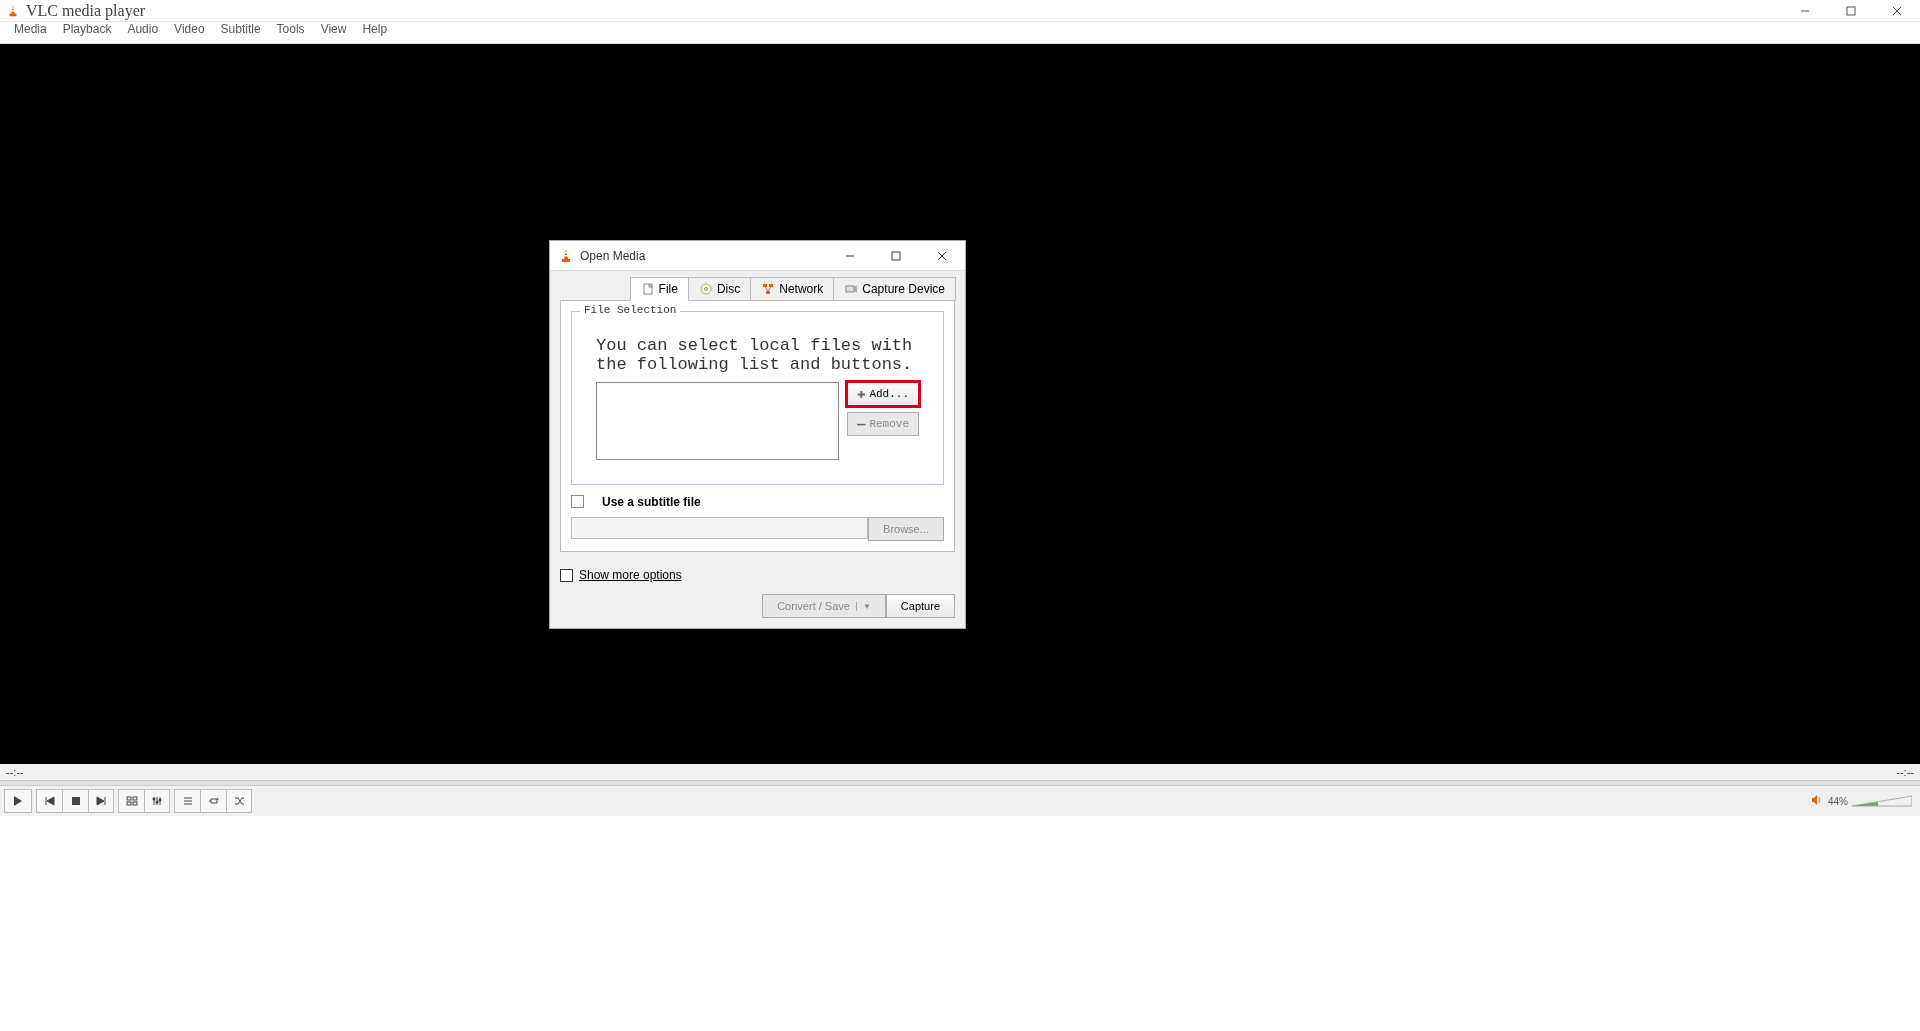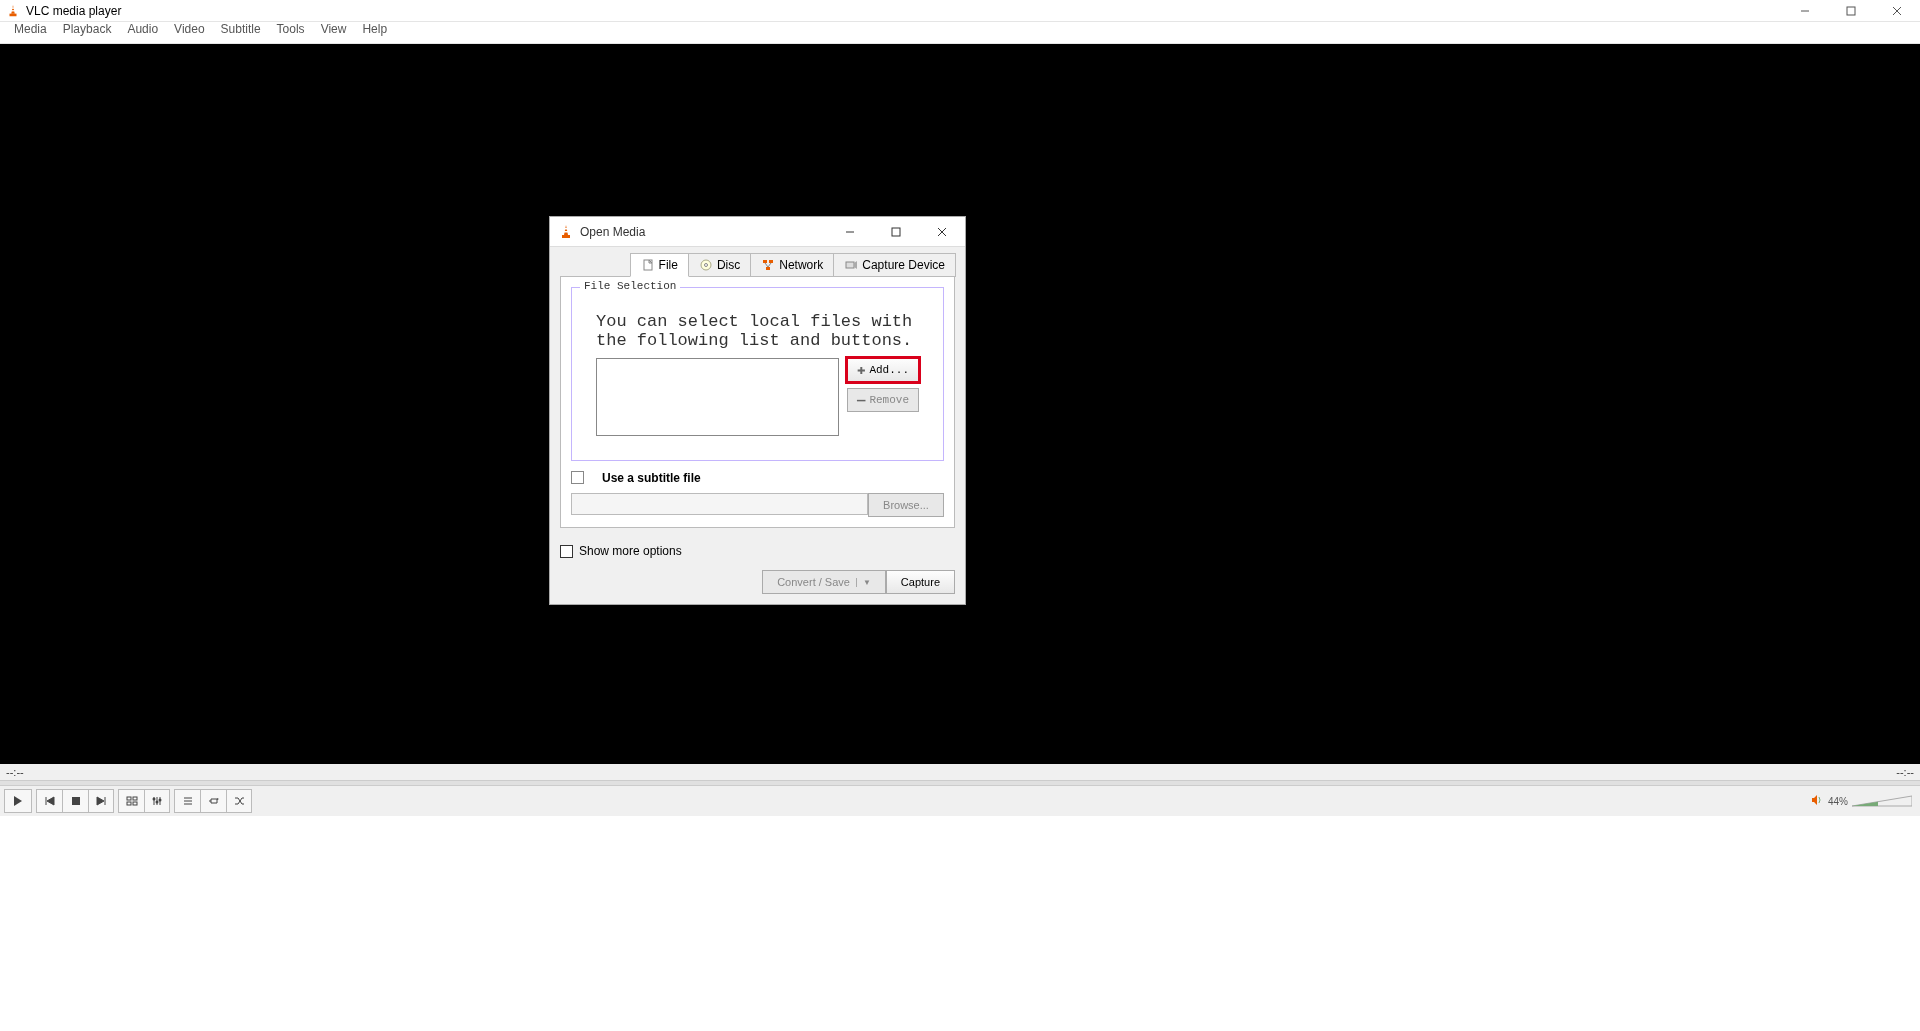--- a/index.html
+++ b/index.html
@@ -1,21 +1,21 @@
 <!DOCTYPE html>
 <html><head>
   <meta charset="utf-8">
   <style>
     * { margin: 0; padding: 0; box-sizing: border-box; }
     body { font-family: "Segoe UI", Tahoma, sans-serif; font-size: 12px; width: 1920px; height: 1031px; overflow: hidden; background: #fff; position: relative; }
     
     
     .title-bar { height: 22px; background: #fff; display: flex; align-items: center; padding-left: 6px; border-bottom: 1px solid #e5e5e5; }
     .title-bar .icon { width: 14px; height: 14px; margin-right: 6px; }
-    .title-bar .title { font-size: 12px; color: #000000; }
+    .title-bar .title { font-size: 16px; color: #404040; font-family: Liberation Serif, serif; }
     .title-bar .win-controls { margin-left: auto; display: flex; }
     .title-bar .win-btn { width: 46px; height: 22px; display: flex; align-items: center; justify-content: center; color: #555; }
     
     
     .menu-bar { height: 22px; background: #fff; display: flex; align-items: flex-start; padding-left: 6px; border-bottom: 1px solid #e5e5e5; }
     .menu-item { padding: 0 8px; font-size: 12px; color: #555; cursor: default; }
     
     
     .video-area { width: 100%; height: 720px; background: #000; position: relative; }
     
@@ -32,21 +32,21 @@
     .ctrl-btn.play { width: 28px; }
     .ctrl-group { display: flex; gap: 0; }
     .ctrl-group .ctrl-btn { border-right: none; }
     .ctrl-group .ctrl-btn:last-child { border-right: 1px solid #bbb; }
     .control-spacer { flex: 1; }
     .volume-section { display: flex; align-items: center; gap: 4px; margin-right: 4px; }
     .volume-text { font-size: 10px; color: #555; }
     .volume-slider { width: 60px; height: 14px; position: relative; }
     
     
-    .dialog { position: absolute; left: 549px; top: 216px; width: 417px; background: #f0f0f0; border: 1px solid #aaa; box-shadow: 0 3px 10px rgba(0,0,0,0.3); }
+    .dialog { position: absolute; left: 549px; top: 240px; width: 417px; background: #f0f0f0; border: 1px solid #aaa; box-shadow: 0 3px 10px rgba(0,0,0,0.3); }
     .dialog-title { height: 30px; background: #fff; display: flex; align-items: center; padding-left: 8px; border-bottom: 1px solid #ddd; }
     .dialog-title .icon { width: 16px; height: 16px; margin-right: 6px; }
     .dialog-title .title { font-size: 12px; color: #333; }
     .dialog-title .win-controls { margin-left: auto; display: flex; }
     .dialog-title .win-btn { width: 46px; height: 30px; display: flex; align-items: center; justify-content: center; color: #333; font-size: 10px; }
     
     
     .tab-row { display: flex; background: #f0f0f0; padding: 6px 10px 0 10px; gap: 0; justify-content: flex-end; }
     .tab { padding: 4px 10px; border: 1px solid #bbb; background: #f0f0f0; display: flex; align-items: center; gap: 4px; font-size: 12px; cursor: pointer; margin-right: -1px; }
     .tab.active { background: #fff; border-bottom: 1px solid #fff; position: relative; z-index: 1; }
@@ -67,21 +67,21 @@
     .btn.highlighted { outline: 3px solid #d9001b; outline-offset: -1px; }
     .plus-minus { font-weight: bold; color: #666; font-size: 14px; line-height: 1; }
     
     
     .subtitle-row { display: flex; gap: 18px; margin-bottom: 8px; font-weight: bold; }
     .checkbox { width: 13px; height: 13px; border: 1px solid #888; background: #fff; }
     .subtitle-input-row { display: flex; }
     .text-input { flex: 1; height: 22px; border: 1px solid #bbb; background: #f5f5f5; }
     
     
-    .bottom-row { display: flex; align-items: center; gap: 6px; padding: 6px 10px; }
+    .bottom-row { display: flex; align-items: center; gap: 6px; padding: 6px 10px; text-decoration: underline; }
     .action-row { display: flex; justify-content: flex-end; gap: 0; padding: 6px 10px 10px 10px; }
     .action-btn { height: 24px; padding: 0 14px; border: 1px solid #aaa; background: linear-gradient(#fdfdfd, #e8e8e8); display: flex; align-items: center; justify-content: center; font-size: 11px; cursor: pointer; }
     .action-btn.disabled { color: #888; background: #e8e8e8; cursor: default; }
     .dropdown-arrow { margin-left: 6px; font-size: 8px; border-left: 1px solid #aaa; padding-left: 6px; }
     
     
     .vlc-cone { display: inline-block; }
   </style>
 </head>
 <body>

